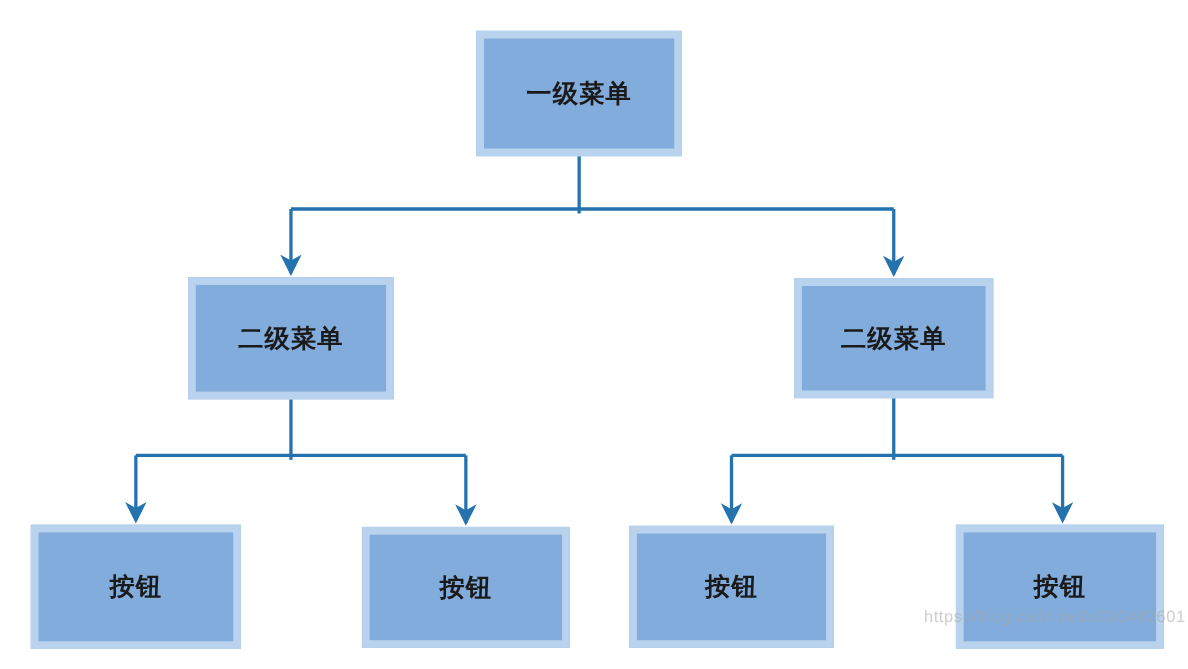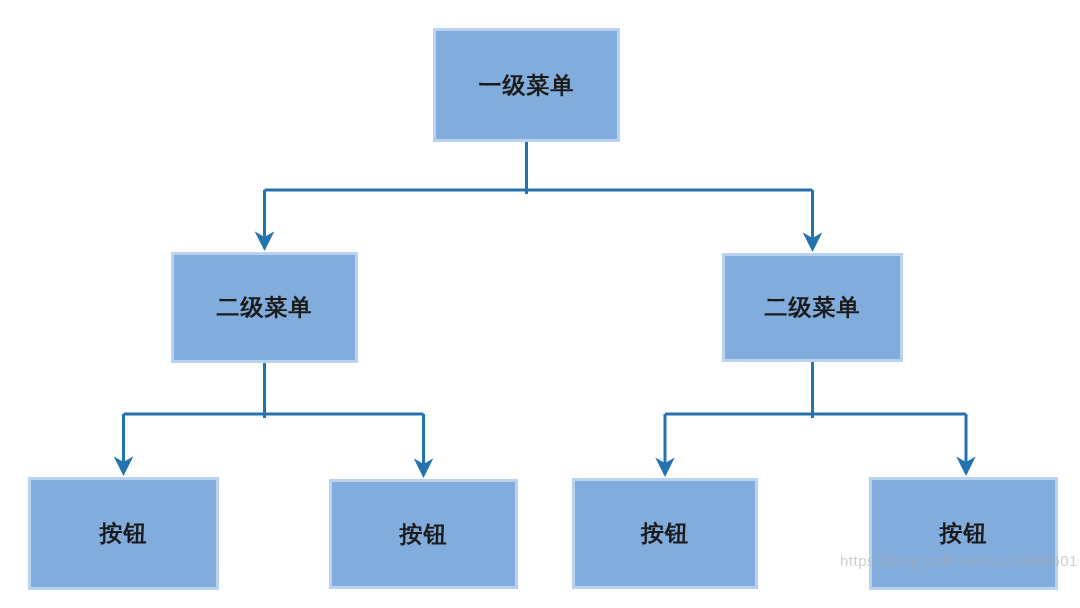--- a/index.html
+++ b/index.html
@@ -18,21 +18,21 @@
   .connector-layer {
     position: absolute;
     left: 0;
     top: 0;
     width: 1080px;
     height: 608px;
   }
   .node {
     position: absolute;
     box-sizing: border-box;
-    border: 3px solid #c2410c;
+    border: 7px solid #c2410c;
     background: #82acdc;
     display: flex;
     align-items: center;
     justify-content: center;
     font-size: 23px;
     font-weight: 700;
     color: #1a1a1a;
     letter-spacing: 1px;
   }
   

